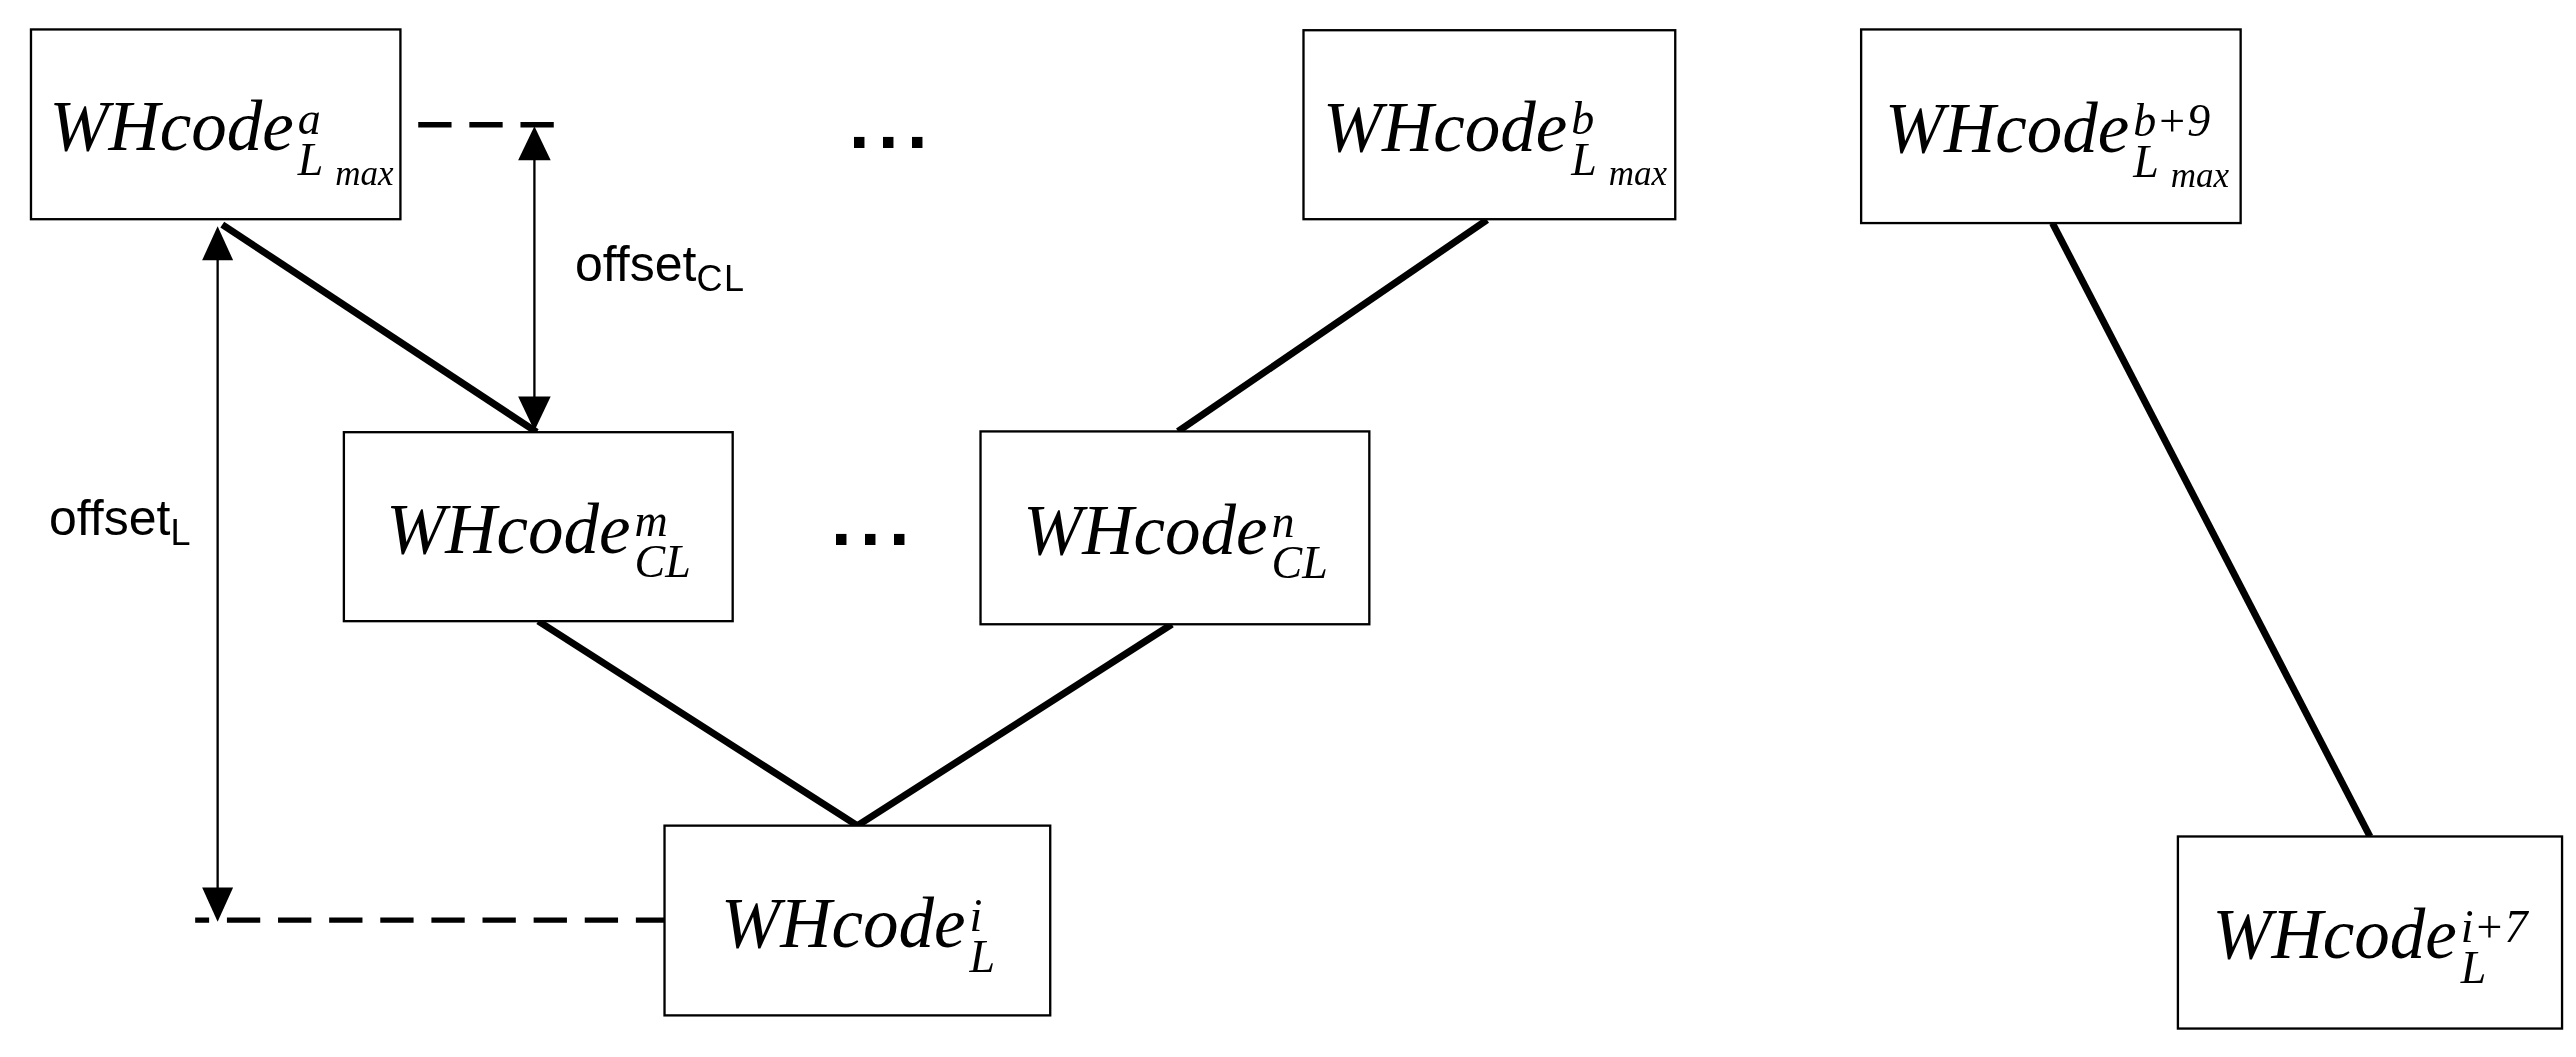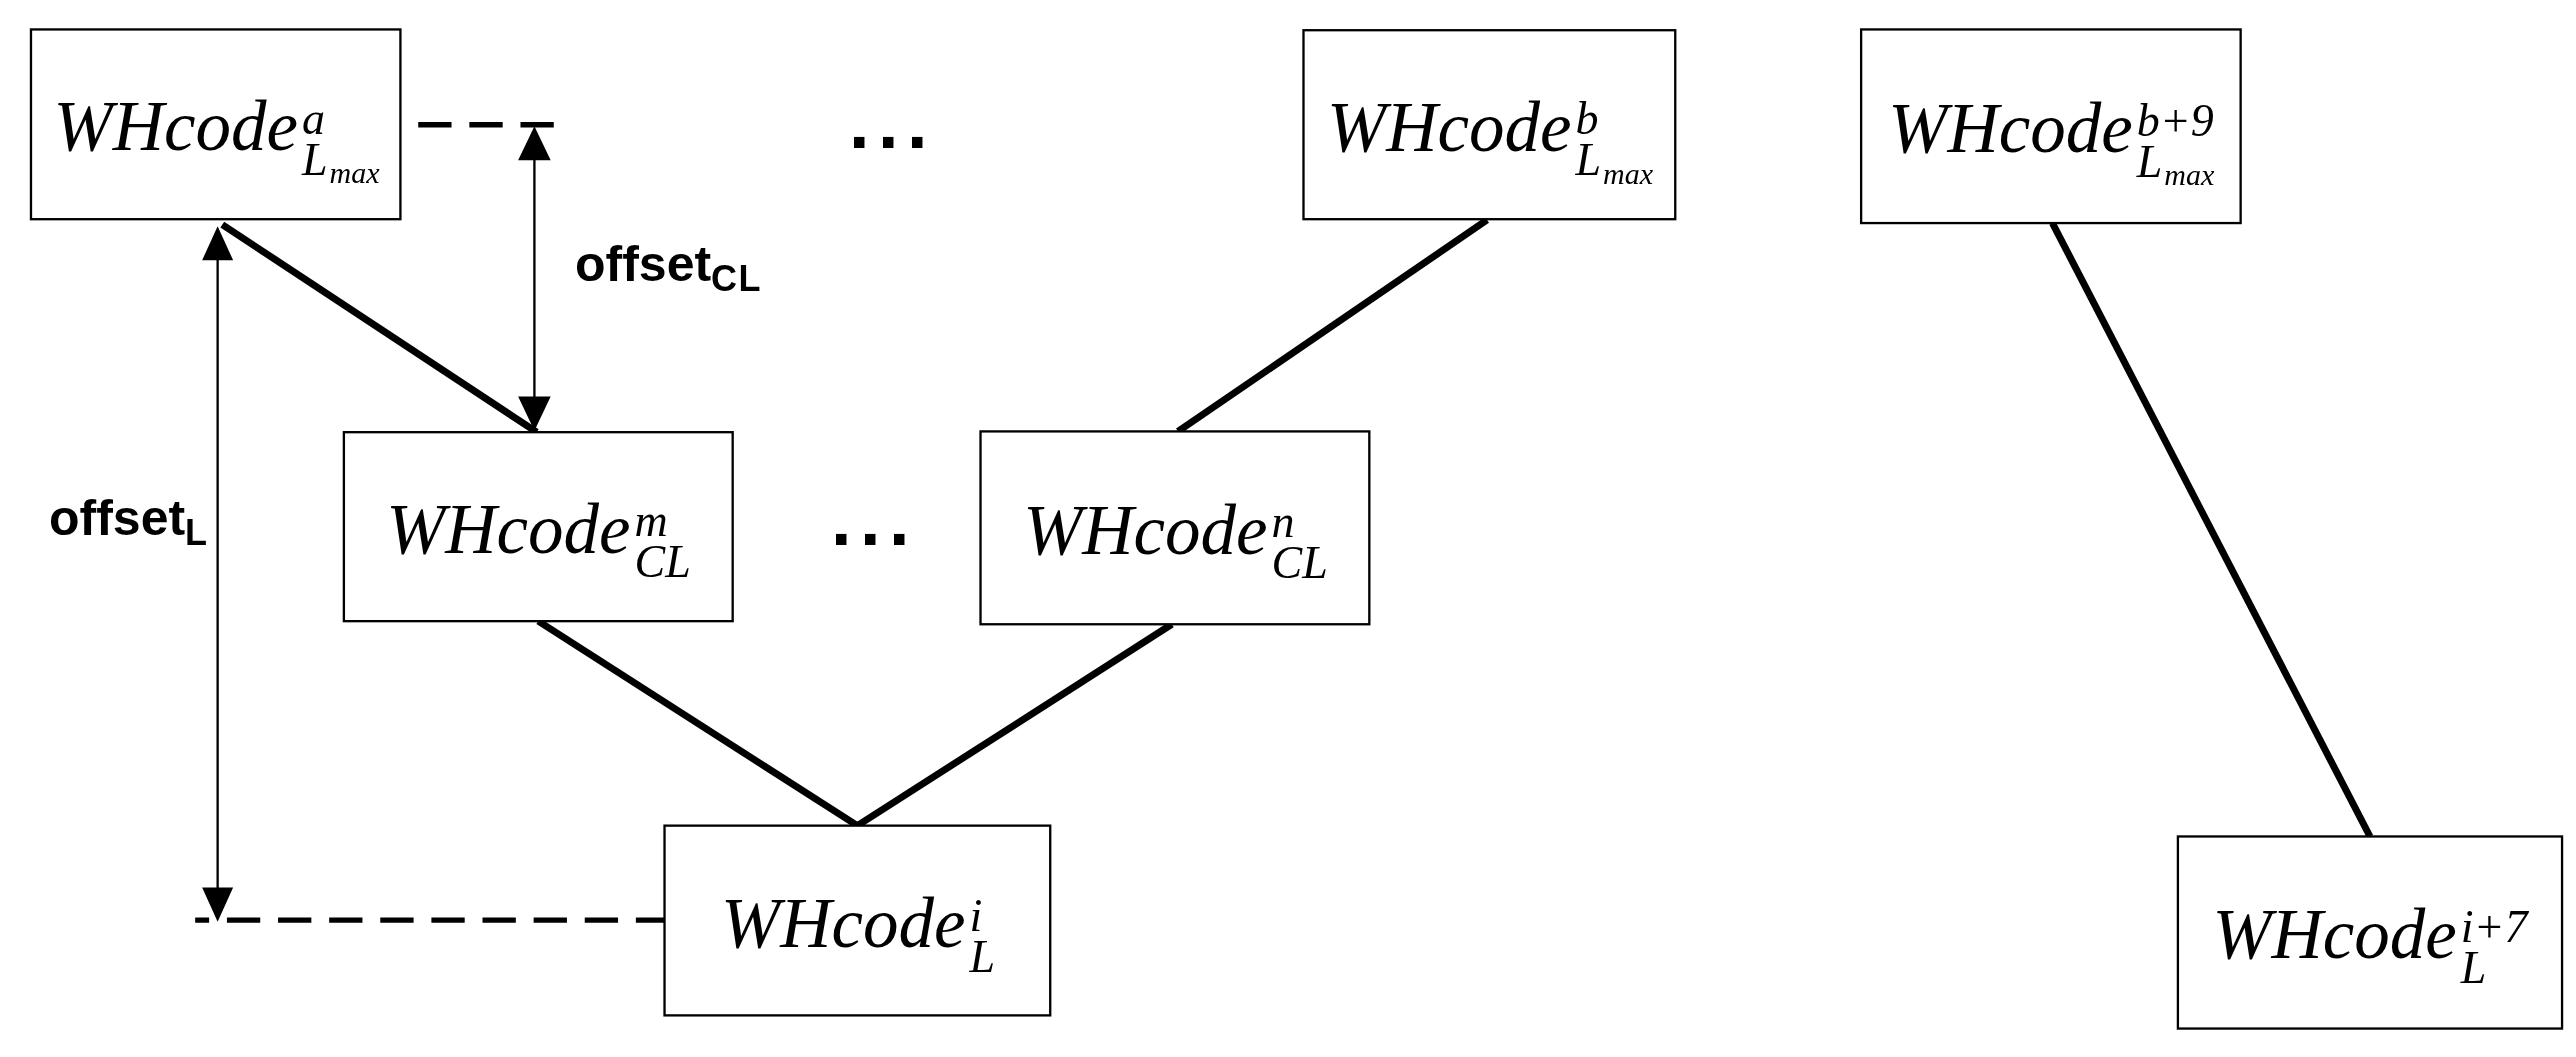--- a/index.html
+++ b/index.html
@@ -34,30 +34,29 @@
   .scripts {
     display: inline-flex;
     flex-direction: column;
     align-items: flex-start;
     vertical-align: middle;
     transform: translateY(6.2px);
     margin-left: 3.9px;
   }
   .supline { font-size: 46px; line-height: 0.85; display: block; }
   .subline { font-size: 46px; line-height: 0.95; display: block; }
-  .subsub  { font-size: 30px; position: relative; top: 0.28em; left: 2px; }
+  .subsub  { font-size: 35px; position: relative; top: 0.28em; left: 12px; }
 
   
   .offset-label {
     position: absolute;
     font-family: "Liberation Sans", sans-serif;
     font-size: 50px;
     line-height: 1;
     white-space: nowrap;
-    font-weight: bold;
   }
   .offsub { font-size: 36px; vertical-align: -0.28em; letter-spacing: 1.5px; }
 
   
   .dots {
     position: absolute;
     font-family: "Liberation Sans", sans-serif;
     font-weight: bold;
     font-size: 74px;
     letter-spacing: 8.5px;

